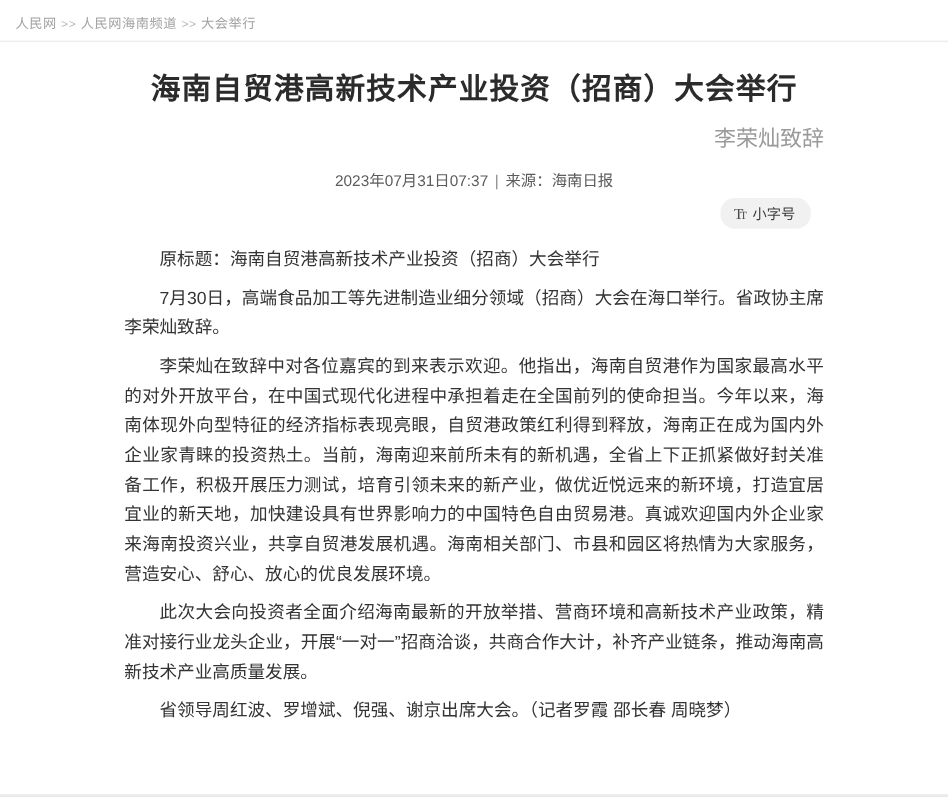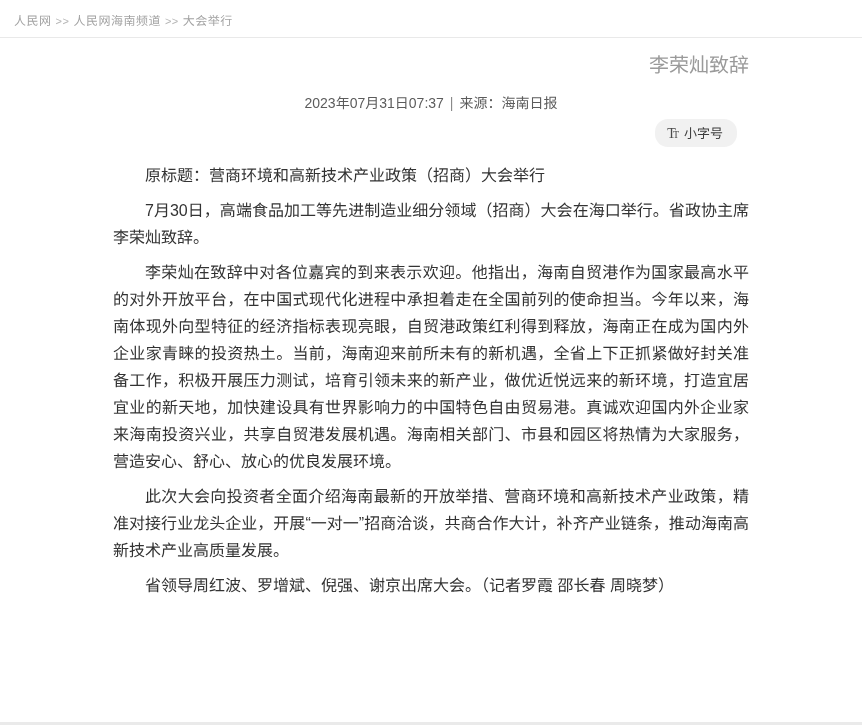--- a/index.html
+++ b/index.html
@@ -127,36 +127,37 @@
 <div class="page">
 
   <div class="breadcrumb">
     <a href="#">人民网</a><span class="sep">&gt;&gt;</span><a href="#">人民网海南频道</a><span class="sep">&gt;&gt;</span><a href="#">大会举行</a>
   </div>
 
   <hr class="top-divider">
 
   <div class="article">
 
+    <h1 class="article-title">海南自贸港高新技术产业投资（招商）大会举行</h1>
 
     <div class="article-subtitle">李荣灿致辞</div>
 
     <div class="article-meta">
       <span>2023年07月31日07:37</span><span class="meta-sep">|</span><span>来源：</span><a href="#">海南日报</a>
     </div>
 
     <div class="toolbar">
       <button class="fontsize-btn">
         <span class="tt"><span class="t-large">T</span><span class="t-small">T</span></span>
         <span>小字号</span>
       </button>
     </div>
 
     <div class="article-body">
-      <p>原标题：营商环境和高新技术产业政策（招商）大会举行</p>
+      <p>原标题：海南自贸港高新技术产业投资（招商）大会举行</p>
       <p>7月30日，高端食品加工等先进制造业细分领域（招商）大会在海口举行。省政协主席李荣灿致辞。</p>
       <p>李荣灿在致辞中对各位嘉宾的到来表示欢迎。他指出，海南自贸港作为国家最高水平的对外开放平台，在中国式现代化进程中承担着走在全国前列的使命担当。今年以来，海南体现外向型特征的经济指标表现亮眼，自贸港政策红利得到释放，海南正在成为国内外企业家青睐的投资热土。当前，海南迎来前所未有的新机遇，全省上下正抓紧做好封关准备工作，积极开展压力测试，培育引领未来的新产业，做优近悦远来的新环境，打造宜居宜业的新天地，加快建设具有世界影响力的中国特色自由贸易港。真诚欢迎国内外企业家来海南投资兴业，共享自贸港发展机遇。海南相关部门、市县和园区将热情为大家服务，营造安心、舒心、放心的优良发展环境。</p>
       <p>此次大会向投资者全面介绍海南最新的开放举措、营商环境和高新技术产业政策，精准对接行业龙头企业，开展“一对一”招商洽谈，共商合作大计，补齐产业链条，推动海南高新技术产业高质量发展。</p>
       <p>省领导周红波、罗增斌、倪强、谢京出席大会。（记者罗霞 邵长春 周晓梦）</p>
     </div>
 
   </div>
 
   <div class="bottom-bar"></div>
 

